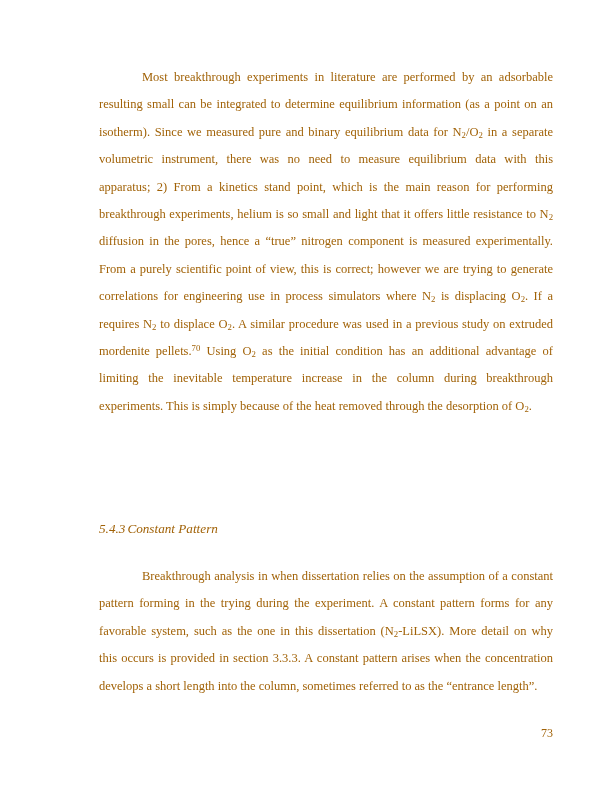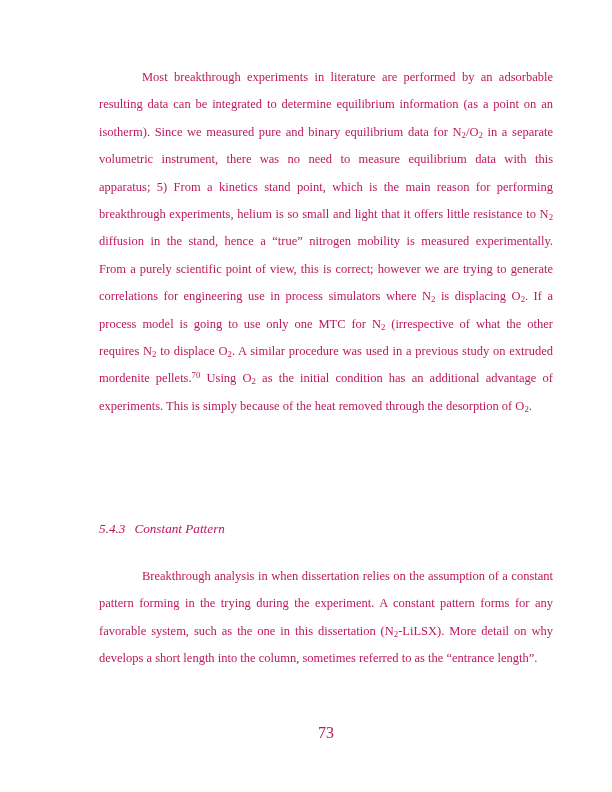--- a/index.html
+++ b/index.html
@@ -7,21 +7,21 @@
     padding: 0;
     background: #ffffff;
   }
   .page {
     position: relative;
     width: 612px;
     height: 792px;
     background: #ffffff;
     overflow: hidden;
     font-family: "Liberation Serif", "DejaVu Serif", serif;
-    color: #be185d;
+    color: #a16207;
   }
   .textblock {
     position: absolute;
     left: 99px;
     width: 454px;
   }
   .para1 { top: 64px; }
   .para2 { top: 563px; }
   .bline {
     font-size: 12.5px;
@@ -52,59 +52,60 @@
     position: absolute;
     left: 99px;
     width: 454px;
     top: 515px;
     font-style: italic;
     font-size: 13.2px;
     line-height: 27.4px;
     height: 27.4px;
   }
   .heading .htitle {
-    margin-left: 9px;
+    margin-left: 2px;
   }
   .pagenumber {
     position: absolute;
     left: 99px;
     width: 454px;
     top: 723px;
-    text-align: center;
-    font-size: 16px;
+    text-align: right;
+    font-size: 12px;
     line-height: 20px;
   }
 </style>
 </head>
 <body>
 
 <div class="page">
 
   <div class="textblock para1">
     <div class="bline firstline">Most breakthrough experiments in literature are performed by an adsorbable</div>
-    <div class="bline">resulting data can be integrated to determine equilibrium information (as a point on an</div>
+    <div class="bline">resulting small can be integrated to determine equilibrium information (as a point on an</div>
     <div class="bline">isotherm).  Since we measured pure and binary equilibrium data for N<sub>2</sub>/O<sub>2</sub> in a separate</div>
     <div class="bline">volumetric instrument, there was no need to measure equilibrium data with this</div>
-    <div class="bline">apparatus; 5) From a kinetics stand point, which is the main reason for performing</div>
+    <div class="bline">apparatus; 2) From a kinetics stand point, which is the main reason for performing</div>
     <div class="bline">breakthrough experiments, helium is so small and light that it offers little resistance to N<sub>2</sub></div>
-    <div class="bline">diffusion in the stand, hence a “true” nitrogen mobility is measured experimentally.</div>
+    <div class="bline">diffusion in the pores, hence a “true” nitrogen component is measured experimentally.</div>
     <div class="bline">From a purely scientific point of view, this is correct; however we are trying to generate</div>
     <div class="bline">correlations for engineering use in process simulators where N<sub>2</sub> is displacing O<sub>2</sub>.  If a</div>
-    <div class="bline">process model is going to use only one MTC for N<sub>2</sub> (irrespective of what the other</div>
     <div class="bline">requires N<sub>2</sub> to displace O<sub>2</sub>.  A similar procedure was used in a previous study on extruded</div>
     <div class="bline">mordenite pellets.<sup>70</sup>  Using O<sub>2</sub> as the initial condition has an additional advantage of</div>
+    <div class="bline">limiting the inevitable temperature increase in the column during breakthrough</div>
     <div class="bline lastline">experiments.  This is simply because of the heat removed through the desorption of O<sub>2</sub>.</div>
   </div>
 
   <div class="heading">
     <span class="hnum">5.4.3</span><span class="htitle">Constant Pattern</span>
   </div>
 
   <div class="textblock para2">
     <div class="bline firstline">Breakthrough analysis in when dissertation relies on the assumption of a constant</div>
     <div class="bline">pattern forming in the trying during the experiment.  A constant pattern forms for any</div>
     <div class="bline">favorable system, such as the one in this dissertation (N<sub>2</sub>-LiLSX).  More detail on why</div>
+    <div class="bline">this occurs is provided in section 3.3.3.  A constant pattern arises when the concentration</div>
     <div class="bline lastline">develops a short length into the column, sometimes referred to as the “entrance length”.</div>
   </div>
 
   <div class="pagenumber">73</div>
 
 </div>
 
 </body></html>

